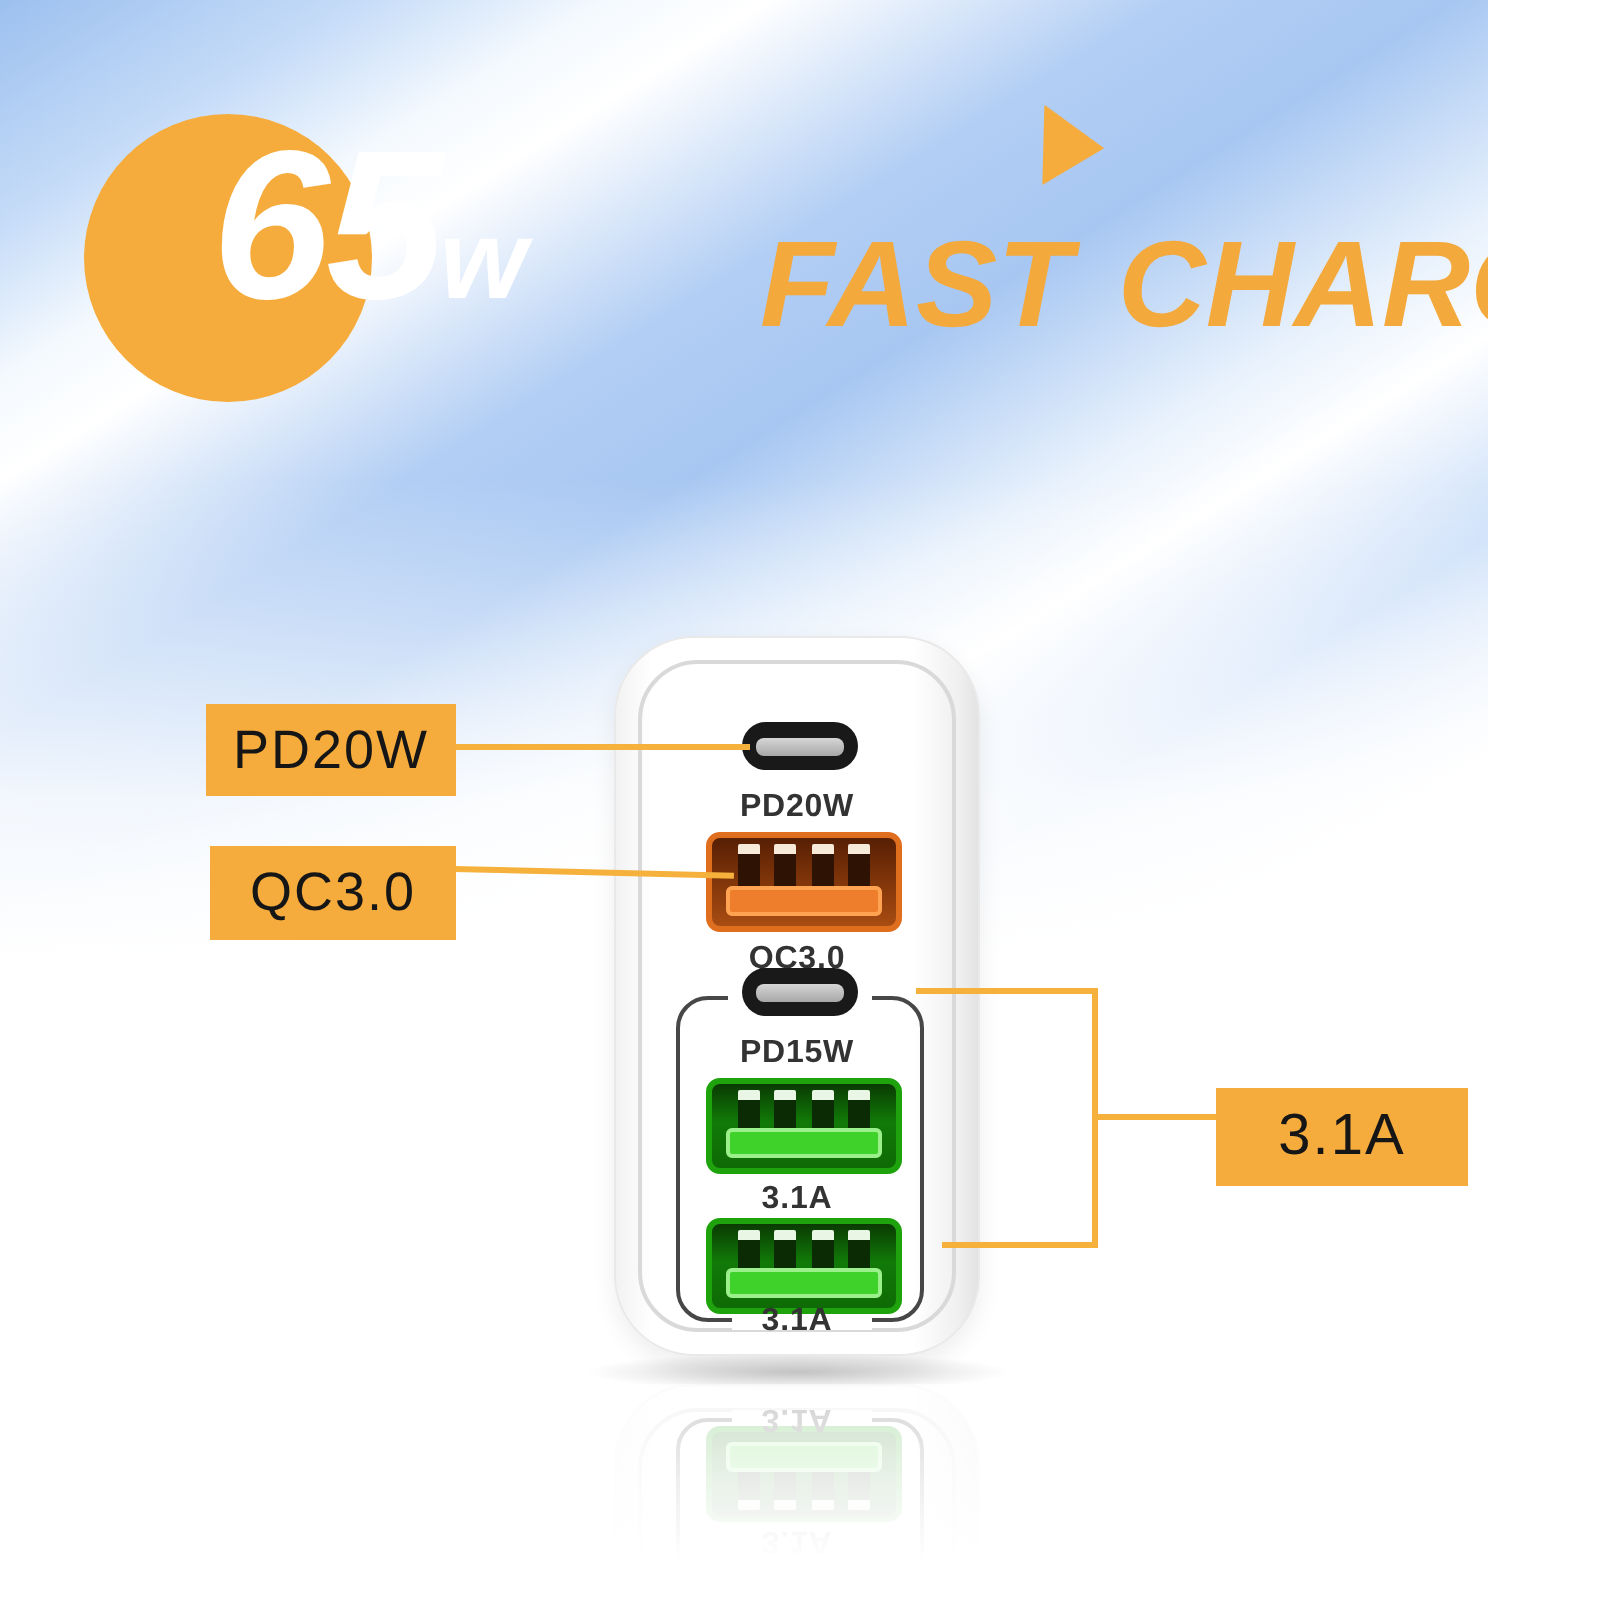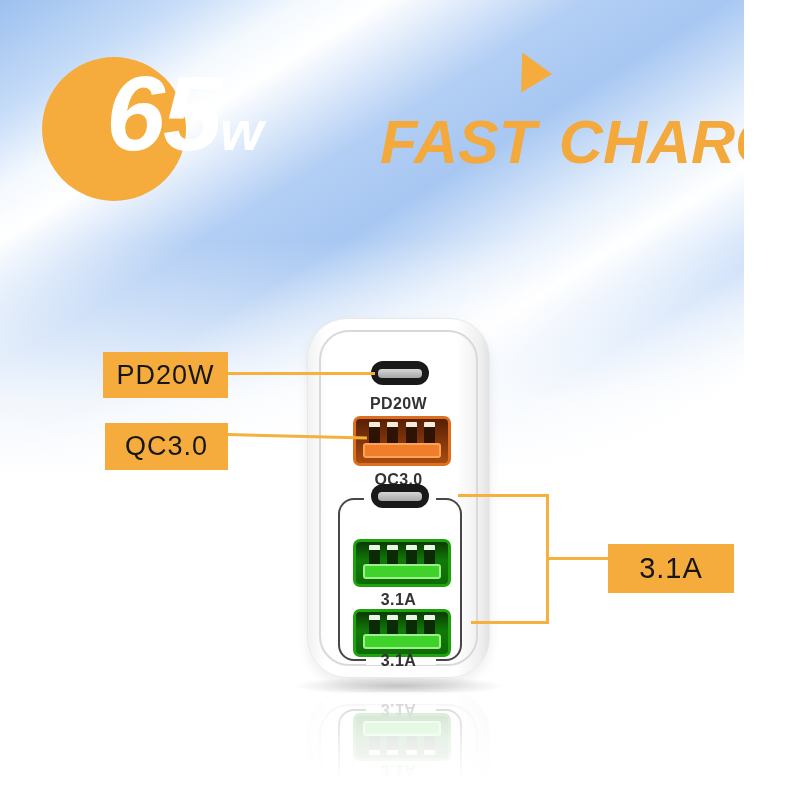--- a/index.html
+++ b/index.html
@@ -131,20 +131,21 @@
           <i></i>
           <i></i>
         </div>
       <div class="tongue"></div>
     </div>
     <div class="port-label lbl-a1">QC3.0</div>
 
     <div class="usbc c2">
       <div class="usbc-slot"></div>
     </div>
+    <div class="port-label lbl-c2">PD15W</div>
 
     <div class="usba green g1">
       <div class="teeth">
           <i></i>
           <i></i>
           <i></i>
           <i></i>
         </div>
       <div class="tongue"></div>
     </div>

